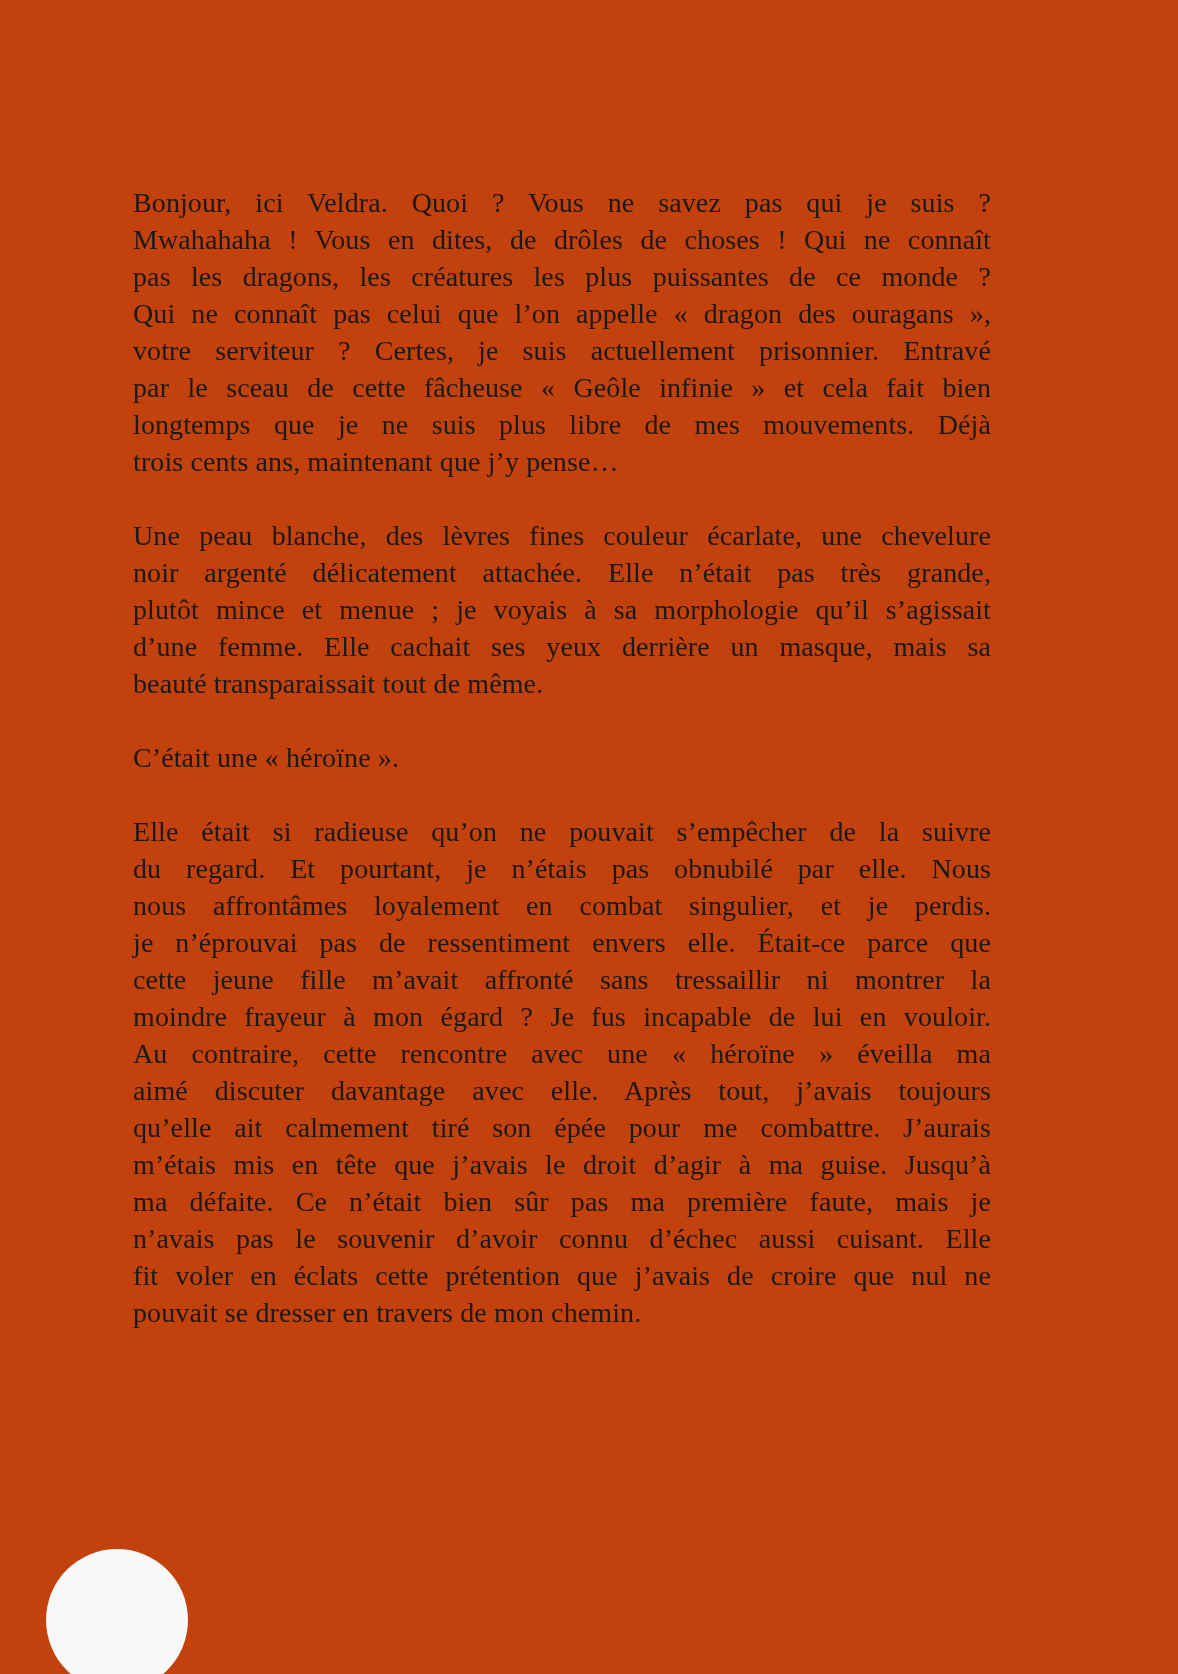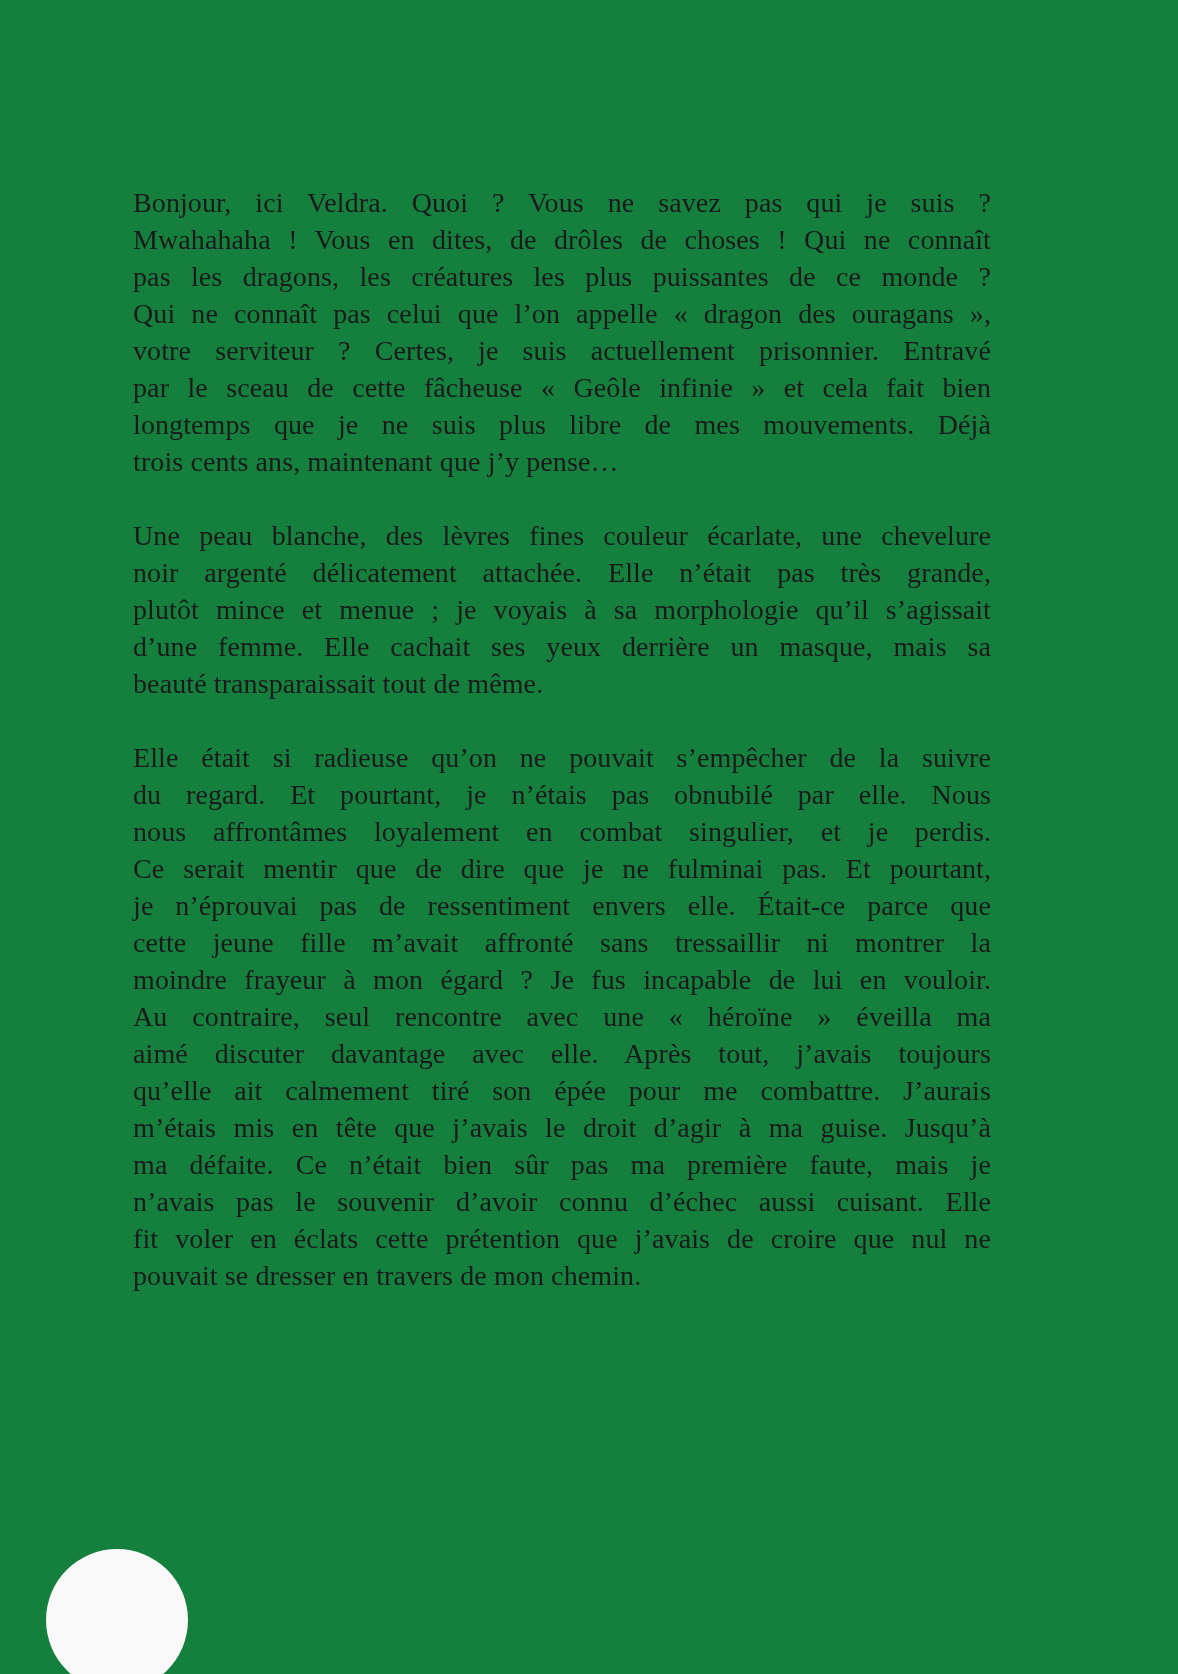--- a/index.html
+++ b/index.html
@@ -2,21 +2,21 @@
 <html><head>
 <meta charset="utf-8">
 <style>
   * { margin: 0; padding: 0; box-sizing: border-box; }
   html, body { background: #ffffff; }
 
   .page {
     position: relative;
     width: 1178px;
     height: 1674px;
-    background: #15803d;
+    background: #c2410c;
     overflow: hidden;
     font-family: "Liberation Serif", "DejaVu Serif", serif;
     color: #1a1a1a;
   }
 
   .text-block {
     position: absolute;
     left: 133px;
     top: 184px;
     width: 858px;
@@ -67,30 +67,32 @@
     </div>
 
     <div class="para">
       <span class="line">Une peau blanche, des lèvres fines couleur écarlate, une chevelure</span>
       <span class="line">noir argenté délicatement attachée. Elle n’était pas très grande,</span>
       <span class="line">plutôt mince et menue ; je voyais à sa morphologie qu’il s’agissait</span>
       <span class="line">d’une femme. Elle cachait ses yeux derrière un masque, mais sa</span>
       <span class="line last">beauté transparaissait tout de même.</span>
     </div>
 
+    <div class="para">
+      <span class="line last">C’était une « héroïne ».</span>
+    </div>
 
     <div class="para">
       <span class="line">Elle était si radieuse qu’on ne pouvait s’empêcher de la suivre</span>
       <span class="line">du regard. Et pourtant, je n’étais pas obnubilé par elle. Nous</span>
       <span class="line">nous affrontâmes loyalement en combat singulier, et je perdis.</span>
-      <span class="line">Ce serait mentir que de dire que je ne fulminai pas. Et pourtant,</span>
       <span class="line">je n’éprouvai pas de ressentiment envers elle. Était-ce parce que</span>
       <span class="line">cette jeune fille m’avait affronté sans tressaillir ni montrer la</span>
       <span class="line">moindre frayeur à mon égard ? Je fus incapable de lui en vouloir.</span>
-      <span class="line">Au contraire, seul rencontre avec une « héroïne » éveilla ma</span>
+      <span class="line">Au contraire, cette rencontre avec une « héroïne » éveilla ma</span>
       <span class="line">aimé discuter davantage avec elle. Après tout, j’avais toujours</span>
       <span class="line">qu’elle ait calmement tiré son épée pour me combattre. J’aurais</span>
       <span class="line">m’étais mis en tête que j’avais le droit d’agir à ma guise. Jusqu’à</span>
       <span class="line">ma défaite. Ce n’était bien sûr pas ma première faute, mais je</span>
       <span class="line">n’avais pas le souvenir d’avoir connu d’échec aussi cuisant. Elle</span>
       <span class="line">fit voler en éclats cette prétention que j’avais de croire que nul ne</span>
       <span class="line last">pouvait se dresser en travers de mon chemin.</span>
     </div>
 
   </div>

